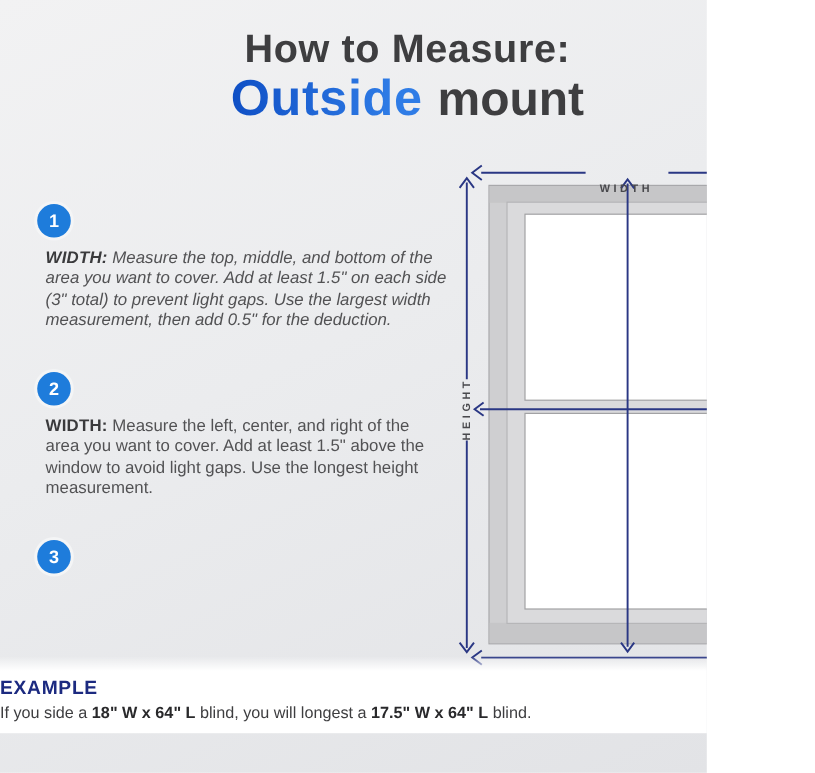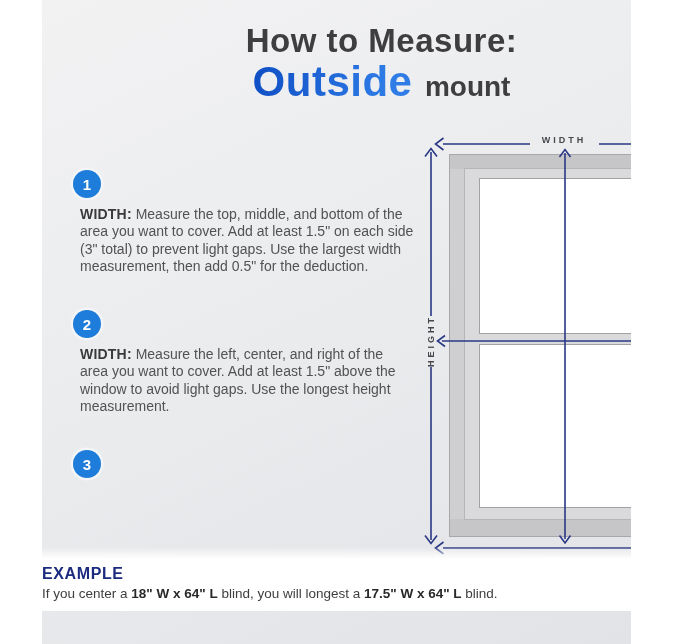--- a/index.html
+++ b/index.html
@@ -2,65 +2,64 @@
 <html><head>
 <meta charset="utf-8">
 <style>
   html,body{margin:0;padding:0;}
   .canvas{
     position:relative;
     width:589px;height:644px;
     overflow:hidden;
     font-family:"Liberation Sans",sans-serif;
     background:linear-gradient(155deg,#f2f2f3 0%,#ebecee 45%,#e2e3e6 100%);
-    margin-left:42px;
   }
 
   
   .title{position:absolute;top:24px;left:0;width:679px;text-align:center;}
   .title-line1{
     font-size:33px;font-weight:600;color:#3e3e40;letter-spacing:.5px;line-height:1.05;
   }
   .title-line2{margin-top:2px;line-height:1.0;}
   .title-highlight{
     font-size:42px;font-weight:800;letter-spacing:.5px;
     color:#1b5fd3;
     background:linear-gradient(90deg,#0f4fc5 0%,#2f7ce6 85%);
     -webkit-background-clip:text;background-clip:text;-webkit-text-fill-color:transparent;
     vertical-align:baseline;
   }
-  .title-suffix{font-size:28px;font-weight:600;color:#3e3e40;margin-left:8px;}
+  .title-suffix{font-size:40px;font-weight:600;color:#3e3e40;margin-left:8px;}
 
   
   .badge{
     position:absolute;left:31px;width:28px;height:28px;border-radius:50%;
     background:#1e7cdb;box-shadow:0 0 0 2.5px #f4f5f6;
     display:flex;align-items:center;justify-content:center;
     color:#ffffff;font-size:15px;font-weight:700;
   }
   .badge-1{top:170px;}
   .badge-2{top:310px;}
   .badge-3{top:450px;}
   .step-text{
     position:absolute;left:38px;width:334px;margin:0;
     font-size:14px;line-height:17.3px;color:#525254;
   }
   .step-text b{color:#3a3a3c;font-weight:700;letter-spacing:.2px;}
-  .step-text-1{top:206px;}
+  .step-text-1{top:206px;font-style:italic;}
   .step-text-2{top:346px;}
   .step-text-3{top:486px;}
 
   
   .diagram{position:absolute;left:370px;top:125px;width:309px;height:460px;}
   .diagram svg{position:absolute;left:0;top:0;}
   .dim-label{
     position:absolute;font-size:9px;font-weight:700;letter-spacing:3px;
     color:#48484c;white-space:nowrap;
   }
-  .width-label{left:522px;top:140px;transform:translate(-50%,-50%);}
+  .width-label{left:522px;top:157px;transform:translate(-50%,-50%);}
   .height-label{left:389px;top:341px;transform:translate(-50%,-50%) rotate(-90deg);}
 
   
   .footer{
     position:absolute;left:0;top:547px;width:679px;height:64px;
     background:linear-gradient(180deg,rgba(255,255,255,0) 0,#ffffff 12px);
   }
   .example-heading{
     margin-top:18px;font-size:16px;font-weight:800;letter-spacing:.6px;color:#1c2a80;
   }
@@ -144,16 +143,16 @@
           <path d="M275 210.5 L282.5 216 L275 221.5"></path>
         </g>
       </g>
     </svg>
   </div>
   <span class="dim-label width-label">WIDTH</span>
   <span class="dim-label height-label">HEIGHT</span>
 
   <footer class="footer">
     <div class="example-heading">EXAMPLE</div>
-    <p class="example-line"><span>If you center a </span><b>18" W x 64" L</b><span> blind, you will longest a </span><b>17.5" W x 64" L</b><span> blind.</span></p>
+    <p class="example-line"><span>If you side a </span><b>18" W x 64" L</b><span> blind, you will longest a </span><b>17.5" W x 64" L</b><span> blind.</span></p>
   </footer>
 
 </div>
 
 </body></html>

